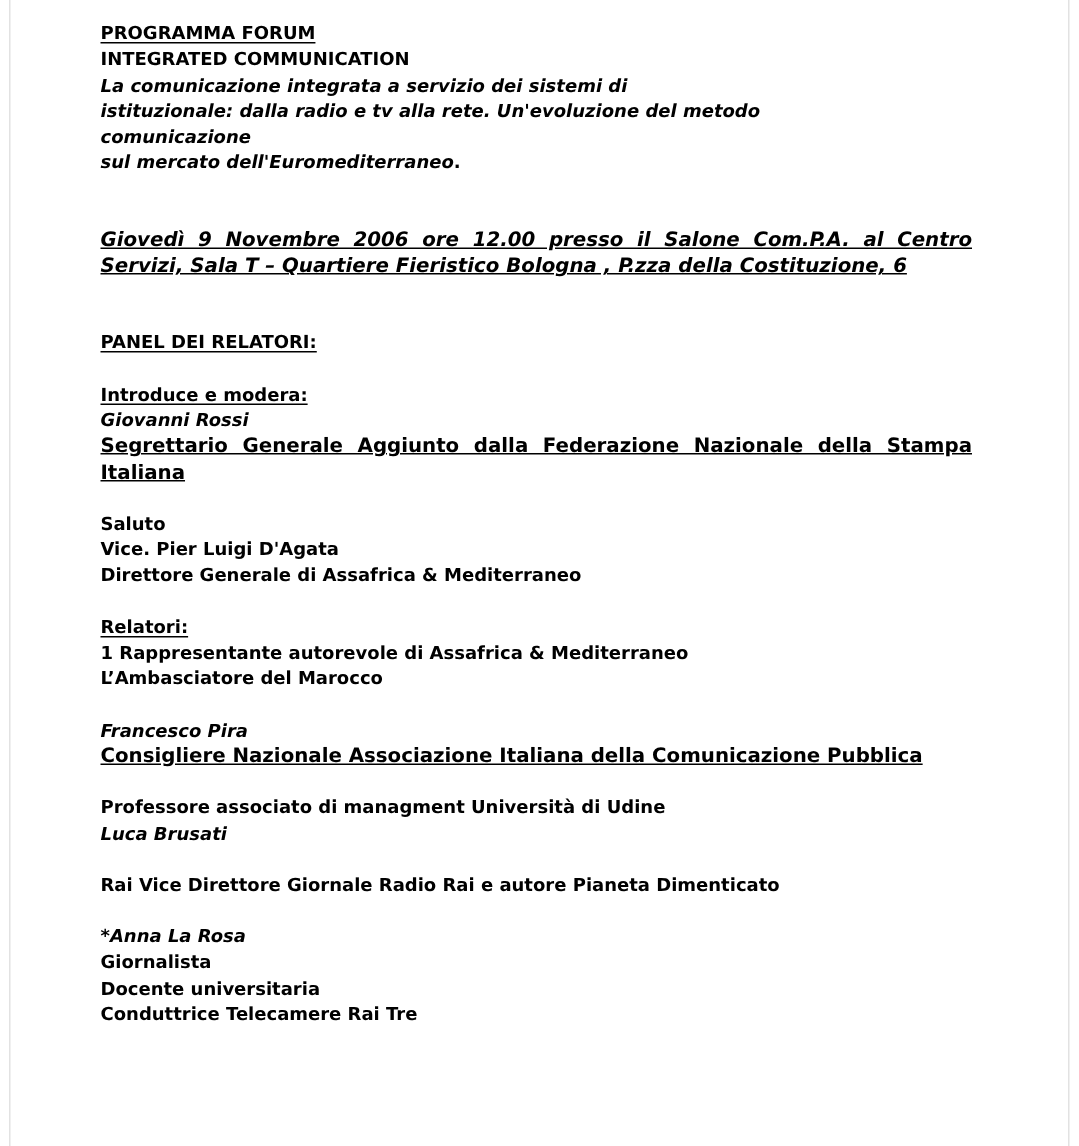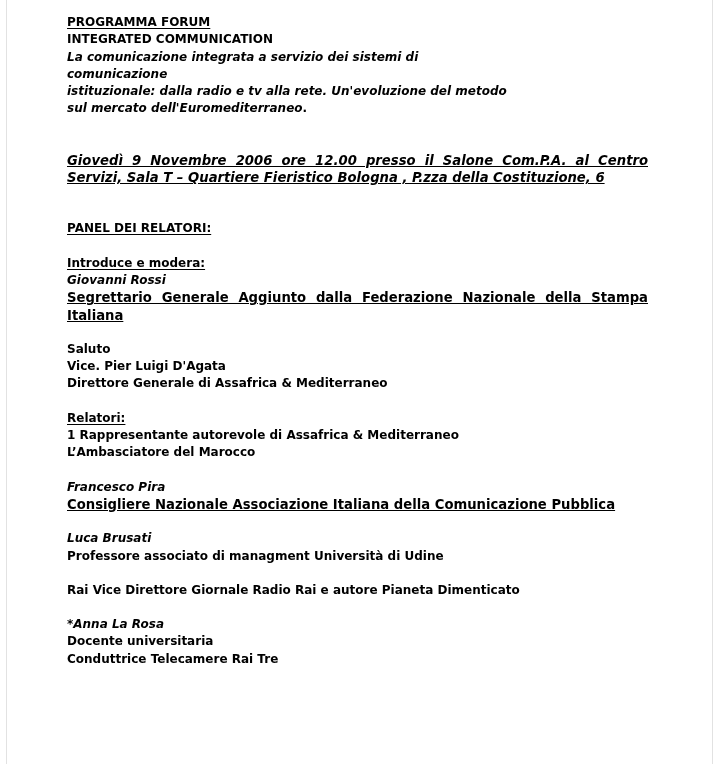--- a/index.html
+++ b/index.html
@@ -71,22 +71,22 @@
 
 <div class="edge-rule left"></div>
 <div class="edge-rule right"></div>
 
 <div class="page">
 
   <div class="block">
     <span class="line under">PROGRAMMA FORUM</span>
     <span class="line">INTEGRATED COMMUNICATION</span>
     <span class="line ital">La comunicazione integrata a servizio dei sistemi di</span>
+    <span class="line ital">istituzionale: dalla radio e tv alla rete. Un'evoluzione del metodo</span>
     <span class="line ital">comunicazione</span>
-    <span class="line ital">istituzionale: dalla radio e tv alla rete. Un'evoluzione del metodo</span>
     <span class="line ital"><span>sul mercato dell'Euromediterraneo</span><span class="upright">.</span></span>
   </div>
 
   <div class="gap-md"></div>
 
   <p class="just ital">Giovedì 9 Novembre 2006 ore 12.00 presso il Salone Com.P.A. al Centro Servizi, Sala T – Quartiere Fieristico Bologna , P.zza della Costituzione, 6</p>
 
   <div class="gap-md"></div>
 
   <span class="line under">PANEL DEI RELATORI:</span>
@@ -118,31 +118,32 @@
   <div class="gap-sm"></div>
 
   <div class="block">
     <span class="line ital">Francesco Pira</span>
     <p class="just">Consigliere Nazionale Associazione Italiana della Comunicazione Pubblica</p>
   </div>
 
   <div class="gap-sm"></div>
 
   <div class="block">
+    <span class="line">Professore associato di managment Università di Udine</span>
     <span class="line ital">Luca Brusati</span>
-    <span class="line">Professore associato di managment Università di Udine</span>
   </div>
 
   <div class="gap-sm"></div>
 
   <div class="block">
     <span class="line">Rai Vice Direttore Giornale Radio Rai e autore Pianeta Dimenticato</span>
   </div>
 
   <div class="gap-sm"></div>
 
   <div class="block">
     <span class="line ital">*Anna La Rosa</span>
+    <span class="line">Giornalista</span>
     <span class="line">Docente universitaria</span>
     <span class="line">Conduttrice Telecamere Rai Tre</span>
   </div>
 
 </div>
 
 </body></html>

